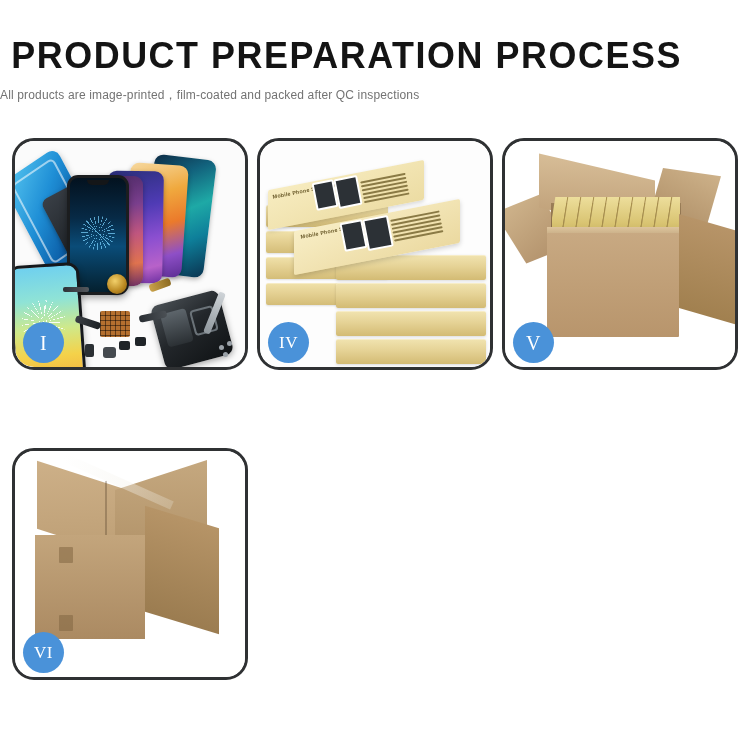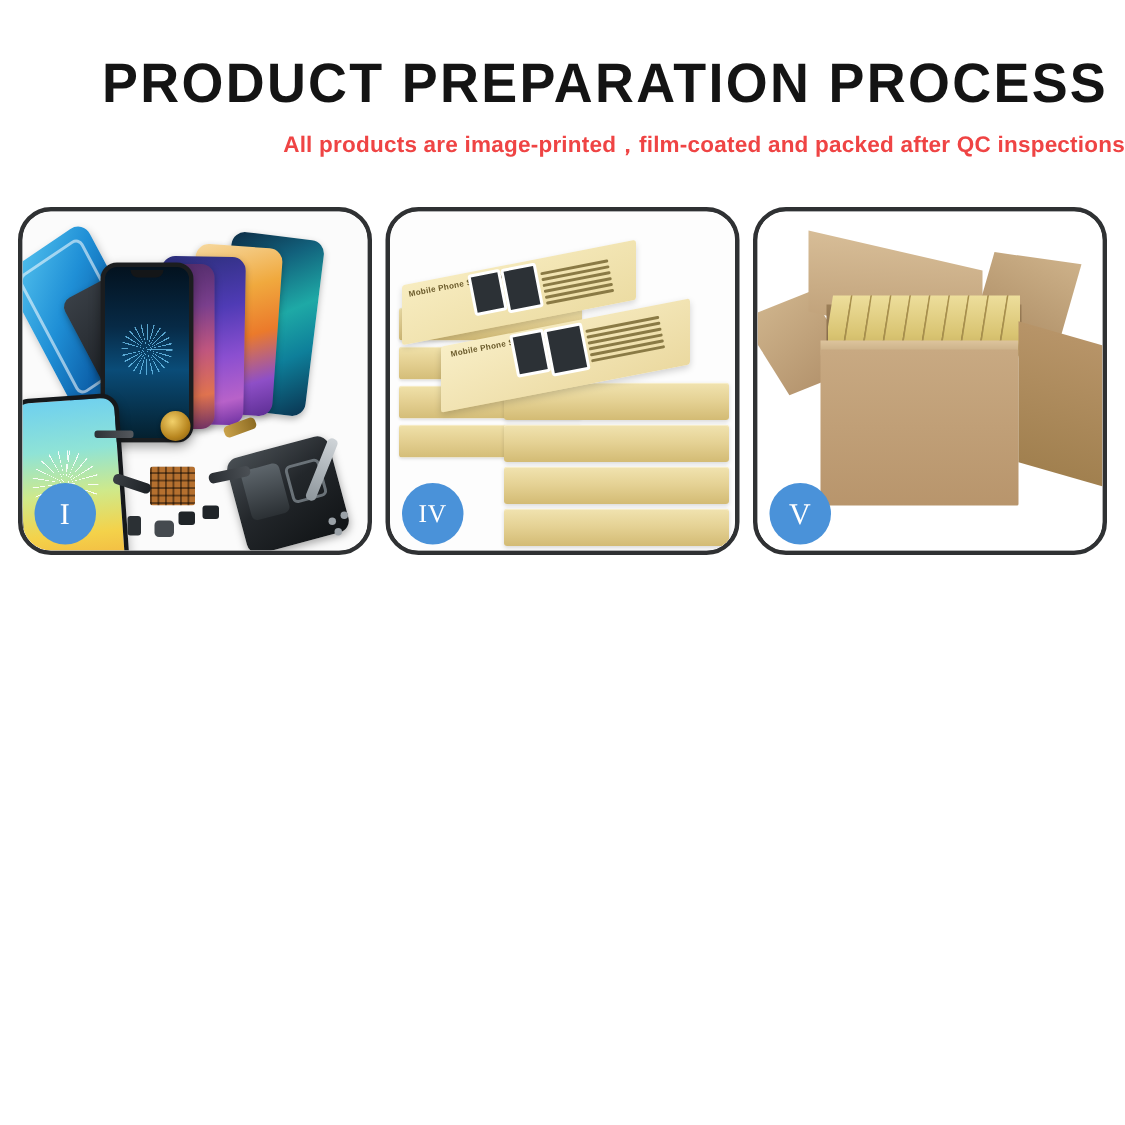--- a/index.html
+++ b/index.html
@@ -4,29 +4,29 @@
 <style>
   html,body{margin:0;padding:0;}
   body{
     width:750px;height:750px;background:#ffffff;
     font-family:"Liberation Sans","DejaVu Sans",sans-serif;
     overflow:hidden;
   }
   .page{position:relative;width:750px;height:750px;background:#fff;}
 
   
-  .header{width:100%;text-align:right;padding-top:34px;box-sizing:border-box;}
+  .header{width:100%;text-align:left;padding-top:34px;box-sizing:border-box;}
   .title{
     font-size:37px;font-weight:700;color:#141414;letter-spacing:1.6px;
     line-height:44px;white-space:nowrap;
     font-family:"Liberation Sans","DejaVu Sans",sans-serif;
     transform:scaleX(.97);
   }
   .subtitle{
-    font-size:15px;font-weight:700;color:#ef4444;letter-spacing:.15px;
+    font-size:12px;font-weight:400;color:#737373;letter-spacing:.15px;
     margin-top:9px;white-space:nowrap;
   }
 
   
   .grid{
     position:absolute;left:12px;top:138px;
     width:726px;
     display:grid;
     grid-template-columns:repeat(3,236px);
     grid-template-rows:232px 232px;
@@ -367,15 +367,28 @@
             <i style="left:104px"></i>
           <i style="left:117px"></i>
         </div>
         <div class="c5-rim"></div>
         <div class="c5-body"></div>
         <div class="c5-right"></div>
       </div>
       <div class="badge">V</div>
     </div>
 
+    <div class="panel">
+      <div class="panel-inner p6">
+        <div class="c6-top"></div>
+        <div class="c6-top2"></div>
+        <div class="c6-seam"></div>
+        <div class="c6-tape"></div>
+        <div class="c6-front"></div>
+        <div class="c6-side"></div>
+        <div class="c6-tab c6-t1"></div>
+        <div class="c6-tab c6-t2"></div>
+      </div>
+      <div class="badge wide">VI</div>
+    </div>
 
   </div>
 </div>
 
 </body></html>

